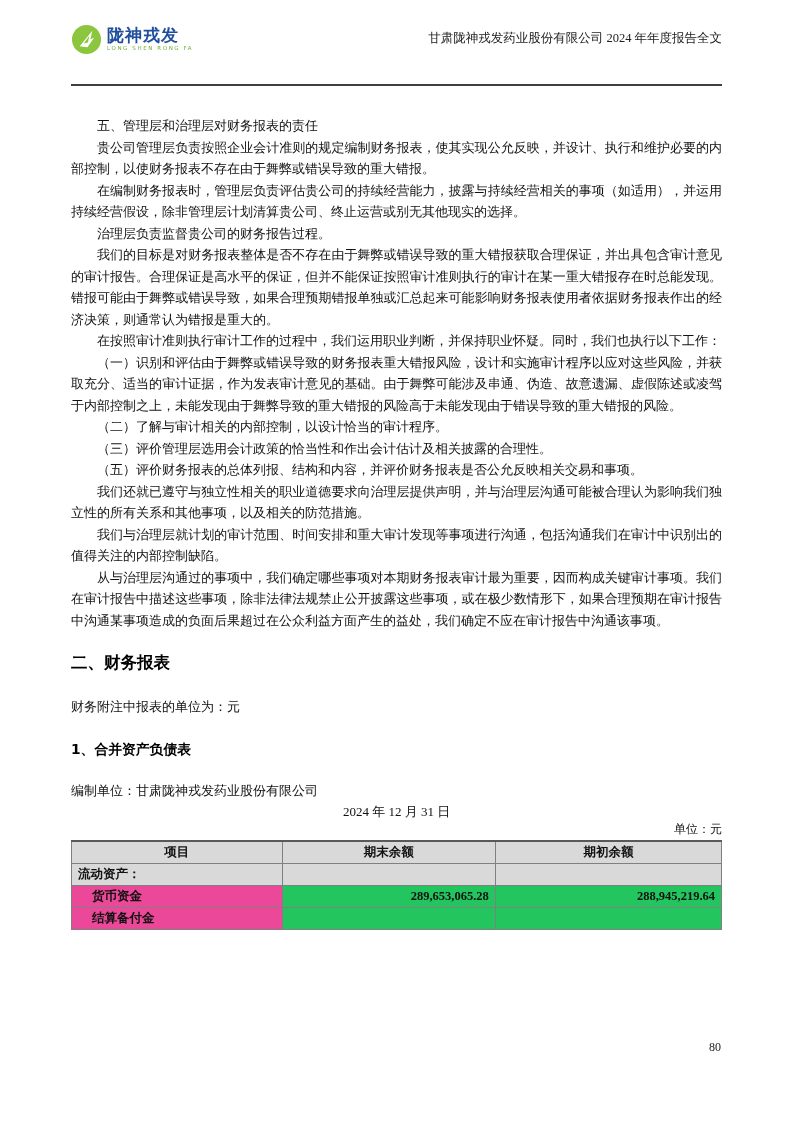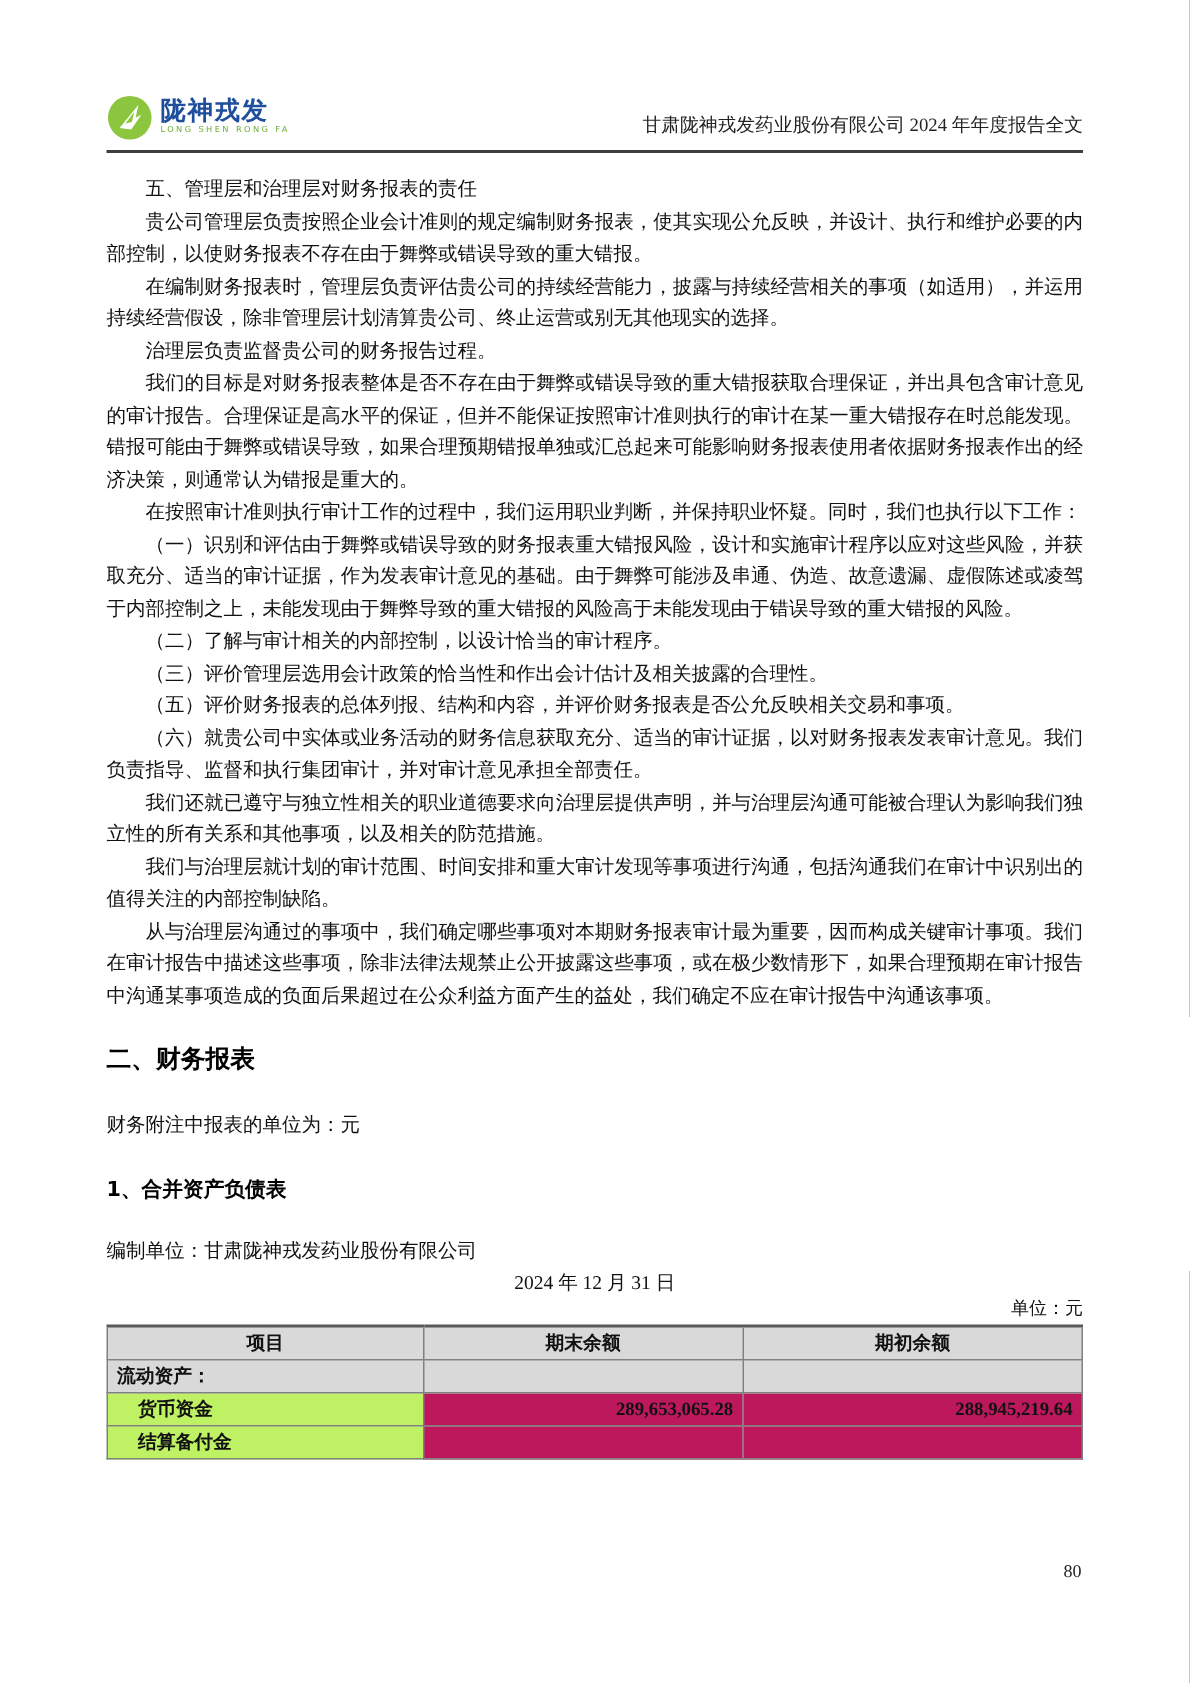--- a/index.html
+++ b/index.html
@@ -7,22 +7,22 @@
     position:relative;
     width:793px;height:1122px;
     margin:0 auto;
     background:#ffffff;
     font-family:"Liberation Serif","DejaVu Serif",serif;
     color:#111;
     overflow:hidden;
   }
   
   .hdr{
-    position:absolute;left:71px;top:16px;width:651px;height:86px;
-    display:flex;justify-content:space-between;align-items:flex-end;
+    position:absolute;left:71px;top:0;width:651px;height:86px;
+    display:flex;justify-content:space-between;align-items:center;
     border-bottom:2.5px solid #3f3f3f;
     padding-bottom:6px;box-sizing:border-box;
   }
   .logo{display:flex;align-items:center;gap:5px;}
   .logo-badge{width:31px;height:31px;flex:0 0 auto;}
   .logo-txt{display:flex;flex-direction:column;line-height:1;}
   .logo-cn{
     font-family:"DejaVu Sans","Liberation Sans",sans-serif;
     font-weight:bold;font-size:17px;color:#1f4e9c;letter-spacing:1px;
   }
@@ -64,23 +64,23 @@
     padding:2px 6px;height:19px;
     font-weight:bold;box-sizing:border-box;
   }
   table.fin tr.thead th{
     background:#d9d9d9;text-align:center;border-top:2px solid #595959;
   }
   .col1{width:32.4%;}
   .col2{width:32.8%;}
   .col3{width:34.8%;}
   tr.row-section td{background:#d9d9d9;}
-  td.cell-item{background:#bef264;text-align:left;}
+  td.cell-item{background:#ec4899;text-align:left;}
   td.cell-item.indent{padding-left:20px;}
-  td.cell-num{text-align:right;padding-right:10px;background:#be185d;}
+  td.cell-num{text-align:right;padding-right:10px;background:#22c55e;}
   tr.row-section td.cell-item{padding-left:6px;}
   
   .pageno{
     position:absolute;top:1040px;right:72px;
     font-size:12px;color:#222;
   }
 </style>
 </head>
 <body>
 
@@ -106,21 +106,20 @@
     <p class="sec-heading first-block">五、管理层和治理层对财务报表的责任</p>
     <p class="para">贵公司管理层负责按照企业会计准则的规定编制财务报表，使其实现公允反映，并设计、执行和维护必要的内部控制，以使财务报表不存在由于舞弊或错误导致的重大错报。</p>
     <p class="para">在编制财务报表时，管理层负责评估贵公司的持续经营能力，披露与持续经营相关的事项（如适用），并运用持续经营假设，除非管理层计划清算贵公司、终止运营或别无其他现实的选择。</p>
     <p class="para">治理层负责监督贵公司的财务报告过程。</p>
     <p class="para">我们的目标是对财务报表整体是否不存在由于舞弊或错误导致的重大错报获取合理保证，并出具包含审计意见的审计报告。合理保证是高水平的保证，但并不能保证按照审计准则执行的审计在某一重大错报存在时总能发现。错报可能由于舞弊或错误导致，如果合理预期错报单独或汇总起来可能影响财务报表使用者依据财务报表作出的经济决策，则通常认为错报是重大的。</p>
     <p class="para">在按照审计准则执行审计工作的过程中，我们运用职业判断，并保持职业怀疑。同时，我们也执行以下工作：</p>
     <p class="para">（一）识别和评估由于舞弊或错误导致的财务报表重大错报风险，设计和实施审计程序以应对这些风险，并获取充分、适当的审计证据，作为发表审计意见的基础。由于舞弊可能涉及串通、伪造、故意遗漏、虚假陈述或凌驾于内部控制之上，未能发现由于舞弊导致的重大错报的风险高于未能发现由于错误导致的重大错报的风险。</p>
     <p class="para">（二）了解与审计相关的内部控制，以设计恰当的审计程序。</p>
     <p class="para">（三）评价管理层选用会计政策的恰当性和作出会计估计及相关披露的合理性。</p>
     <p class="para">（五）评价财务报表的总体列报、结构和内容，并评价财务报表是否公允反映相关交易和事项。</p>
-    <p class="para">（六）就贵公司中实体或业务活动的财务信息获取充分、适当的审计证据，以对财务报表发表审计意见。我们负责指导、监督和执行集团审计，并对审计意见承担全部责任。</p>
     <p class="para">我们还就已遵守与独立性相关的职业道德要求向治理层提供声明，并与治理层沟通可能被合理认为影响我们独立性的所有关系和其他事项，以及相关的防范措施。</p>
     <p class="para">我们与治理层就计划的审计范围、时间安排和重大审计发现等事项进行沟通，包括沟通我们在审计中识别出的值得关注的内部控制缺陷。</p>
     <p class="para">从与治理层沟通过的事项中，我们确定哪些事项对本期财务报表审计最为重要，因而构成关键审计事项。我们在审计报告中描述这些事项，除非法律法规禁止公开披露这些事项，或在极少数情形下，如果合理预期在审计报告中沟通某事项造成的负面后果超过在公众利益方面产生的益处，我们确定不应在审计报告中沟通该事项。</p>
 
     <h2 class="h2">二、财务报表</h2>
     <p class="unit-note">财务附注中报表的单位为：元</p>
     <h3 class="h3b">1、合并资产负债表</h3>
     <p class="prepared">编制单位：甘肃陇神戎发药业股份有限公司</p>
     <p class="date-line">2024 年 12 月 31 日</p>
     <p class="unit-line">单位：元</p>

